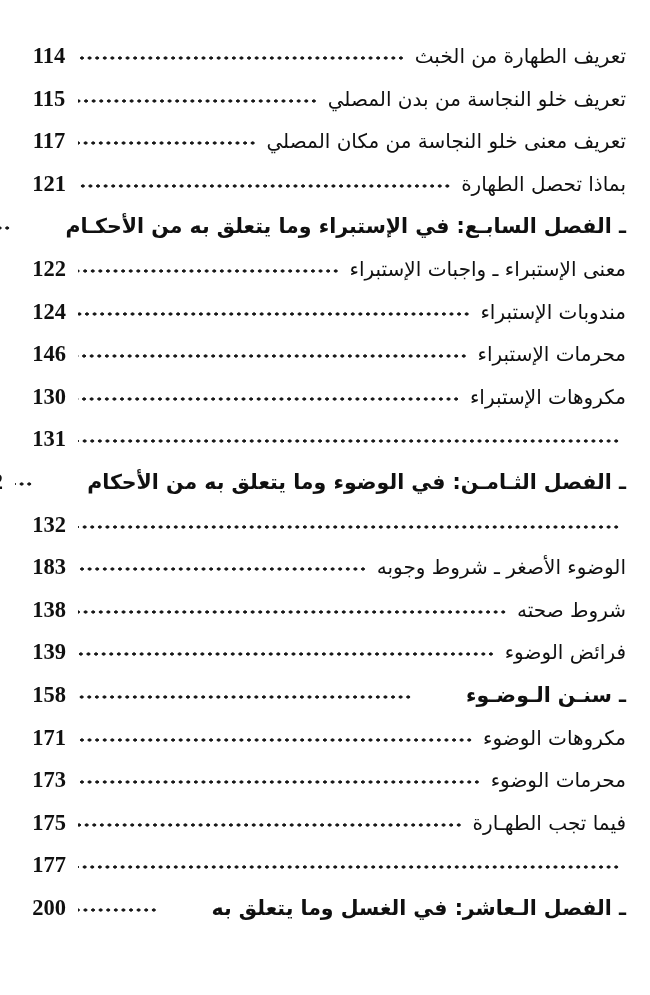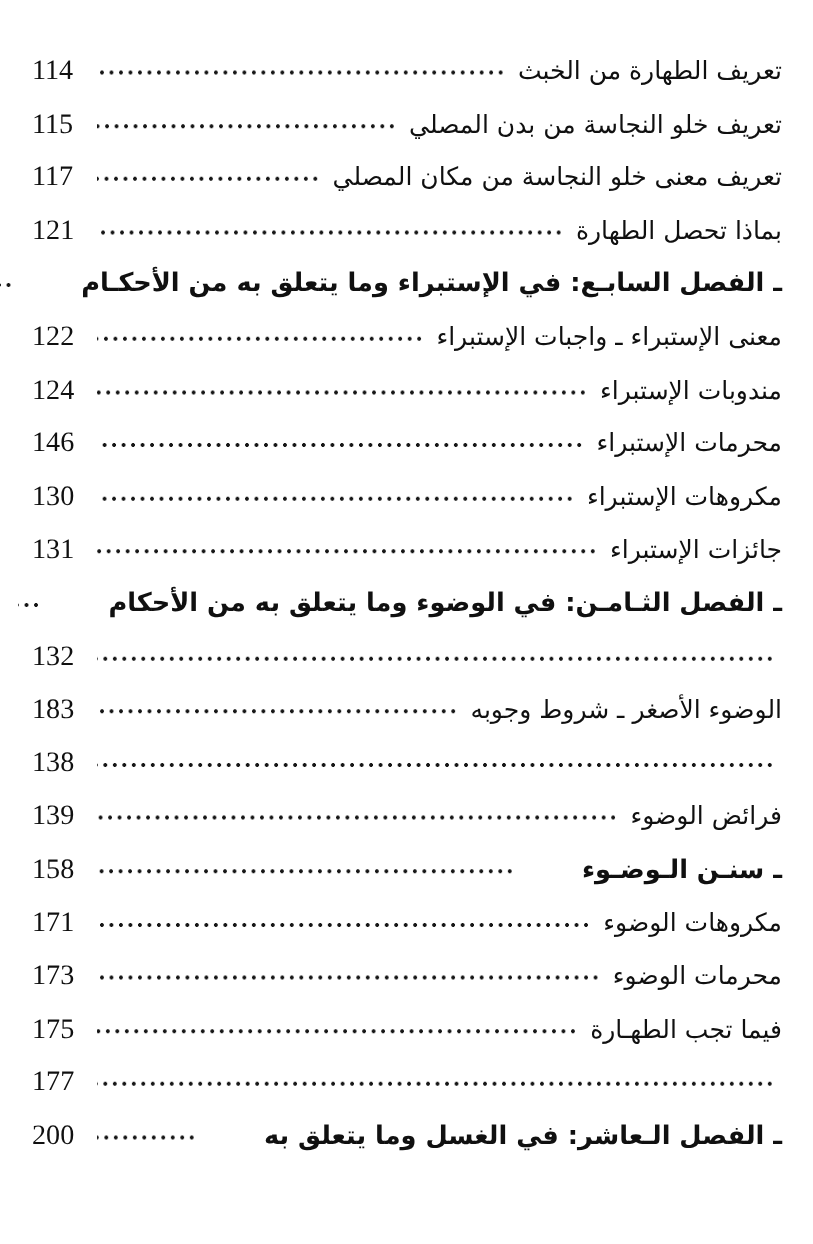--- a/index.html
+++ b/index.html
@@ -49,25 +49,25 @@
     min-width: 18px;
     height: 8px;
     margin: 0 6px;
     background-image: radial-gradient(circle, #161616 1.5px, rgba(0,0,0,0) 1.7px);
     background-size: 7.6px 8px;
     background-position: right bottom 1px;
     background-repeat: repeat-x;
   }
   .toc-page {
     font-family: "Liberation Serif", serif;
-    font-weight: normal;
+    font-weight: bold;
     font-size: 22.5px;
     min-width: 46px;
     direction: ltr;
-    text-align: left;
+    text-align: center;
     white-space: nowrap;
   }
 </style>
 </head>
 <body>
 
 <div class="scan-page">
   <div class="toc">
 
     <div class="toc-row">
@@ -118,21 +118,20 @@
       <span class="toc-page">146</span>
     </div>
 
     <div class="toc-row">
       <span class="toc-title">مكروهات الإستبراء</span>
       <span class="leader"></span>
       <span class="toc-page">130</span>
     </div>
 
     <div class="toc-row">
-      <span class="toc-title">جائزات الإستبراء</span>
       <span class="leader"></span>
       <span class="toc-page">131</span>
     </div>
 
     <div class="toc-row chapter">
       <span class="toc-title">ـ الفصل الثـامـن: في الوضوء وما يتعلق به من الأحكام</span>
       <span class="leader"></span>
       <span class="toc-page">132</span>
     </div>
 
@@ -141,20 +140,21 @@
       <span class="toc-page">132</span>
     </div>
 
     <div class="toc-row">
       <span class="toc-title">الوضوء الأصغر ـ شروط وجوبه</span>
       <span class="leader"></span>
       <span class="toc-page">183</span>
     </div>
 
     <div class="toc-row">
+      <span class="toc-title">شروط صحته</span>
       <span class="leader"></span>
       <span class="toc-page">138</span>
     </div>
 
     <div class="toc-row">
       <span class="toc-title">فرائض الوضوء</span>
       <span class="leader"></span>
       <span class="toc-page">139</span>
     </div>
 

